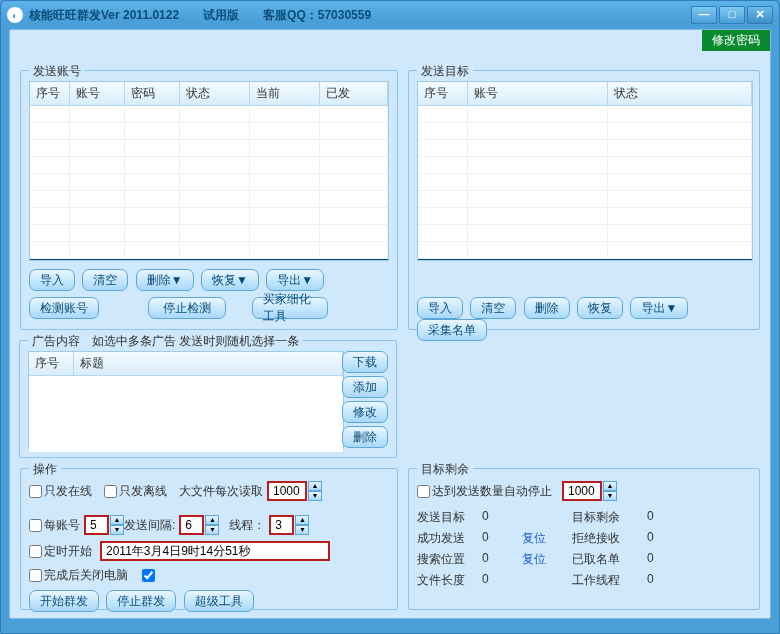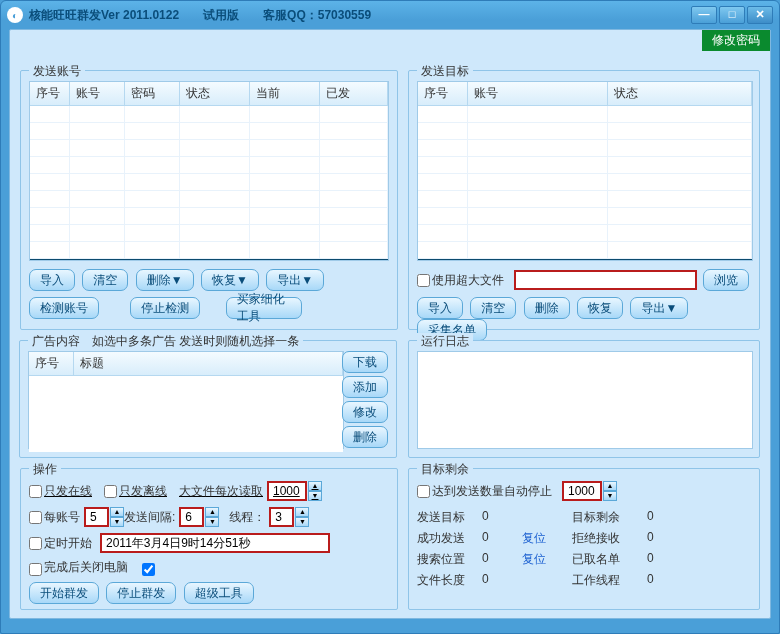--- a/index.html
+++ b/index.html
@@ -139,21 +139,21 @@
       </div>
       <div style="position:absolute; left:8px; top:198px;">
         <span class="btn">导入</span>
         <span class="btn">清空</span>
         <span class="btn">删除▼</span>
         <span class="btn">恢复▼</span>
         <span class="btn">导出▼</span>
       </div>
       <div style="position:absolute; left:8px; top:226px;">
         <span class="btn" style="width:70px">检测账号</span>
-        <span class="btn" style="width:70px;margin-left:24px">停止检测</span>
+        <span class="btn" style="width:78px;margin-left:42px">停止检测</span>
         <span class="btn" style="width:76px;margin-left:18px">买家细化工具</span>
       </div>
     </div>
 
     <div class="group" style="left:398px; top:40px; width:352px; height:260px;">
       <div class="group-title">发送目标</div>
       <div class="grid" style="position:absolute; left:8px; top:10px; width:336px; height:180px;">
         <div class="grid-head">
           <div class="col" style="width:50px">序号</div>
           <div class="col" style="width:140px">账号</div>
@@ -200,26 +200,20 @@
               <div class="cell" style="width:140px"></div>
               <div class="cell" style="flex:1"></div>
             </div>
           <div class="row">
               <div class="cell" style="width:50px"></div>
               <div class="cell" style="width:140px"></div>
               <div class="cell" style="flex:1"></div>
             </div>
         </div>
       </div>
-      <div style="position:absolute; left:8px; top:198px; display:flex; align-items:center; width:336px;">
-        <input type="checkbox" style="">
-        <span class="lbl">使用超大文件</span>
-        <input type="text" style="flex: 1 1 0%; margin: 0px 6px;">
-        <span class="btn">浏览</span>
-      </div>
       <div style="position:absolute; left:8px; top:226px;">
         <span class="btn">导入</span>
         <span class="btn">清空</span>
         <span class="btn">删除</span>
         <span class="btn">恢复</span>
         <span class="btn">导出▼</span>
         <span class="btn">采集名单</span>
       </div>
     </div>
 
@@ -233,29 +227,25 @@
         <div class="grid-body" style="height:76px"></div>
       </div>
       <div style="position:absolute; right:8px; top:10px; display:flex; flex-direction:column; gap:3px;">
         <span class="btn" style="margin:0">下载</span>
         <span class="btn" style="margin:0">添加</span>
         <span class="btn" style="margin:0">修改</span>
         <span class="btn" style="margin:0">删除</span>
       </div>
     </div>
 
-    <div class="group" style="left:398px; top:310px; width:352px; height:118px;">
-      <div class="group-title">运行日志</div>
-      <div class="textarea" style="position:absolute; left:8px; top:10px; width:336px; height:98px;"></div>
-    </div>
 
     <div class="group" style="left:10px; top:438px; width:378px; height:142px;">
       <div class="group-title">操作</div>
       <div style="position:absolute; left:8px; top:12px; right:8px;">
-        <div style="display:flex; align-items:center; margin-bottom:6px;text-decoration:underline;">
+        <div style="display:flex; align-items:center; margin-bottom:14px;">
           <input type="checkbox" style="">
             <span class="lbl">只发在线</span>
           <input type="checkbox" style="margin-left: 8px;">
             <span class="lbl">只发离线</span>
           <span class="lbl" style="margin-left:8px">大文件每次读取</span>
           <div class="spinner">
               <input type="text" value="1000" style="">
               <div class="spinbtns">
                 <div>▲</div>
                 <div>▼</div>
@@ -287,21 +277,21 @@
                 <div>▲</div>
                 <div>▼</div>
               </div>
             </div>
         </div>
         <div style="display:flex; align-items:center; margin-bottom:6px;">
           <input type="checkbox" style="">
             <span class="lbl">定时开始</span>
           <input type="text" style="width: 230px; margin-left: 4px;" value="2011年3月4日9时14分51秒">
         </div>
-        <div style="display:flex; align-items:flex-end; margin-bottom:6px;">
+        <div style="display:flex; align-items:center; margin-bottom:6px;">
           <input type="checkbox" style="">
             <span class="lbl">完成后关闭电脑</span>
           <input type="checkbox" checked="" style="margin-left: 10px;">
         </div>
         <div>
           <span class="btn">开始群发</span>
           <span class="btn">停止群发</span>
           <span class="btn">超级工具</span>
         </div>
       </div>

